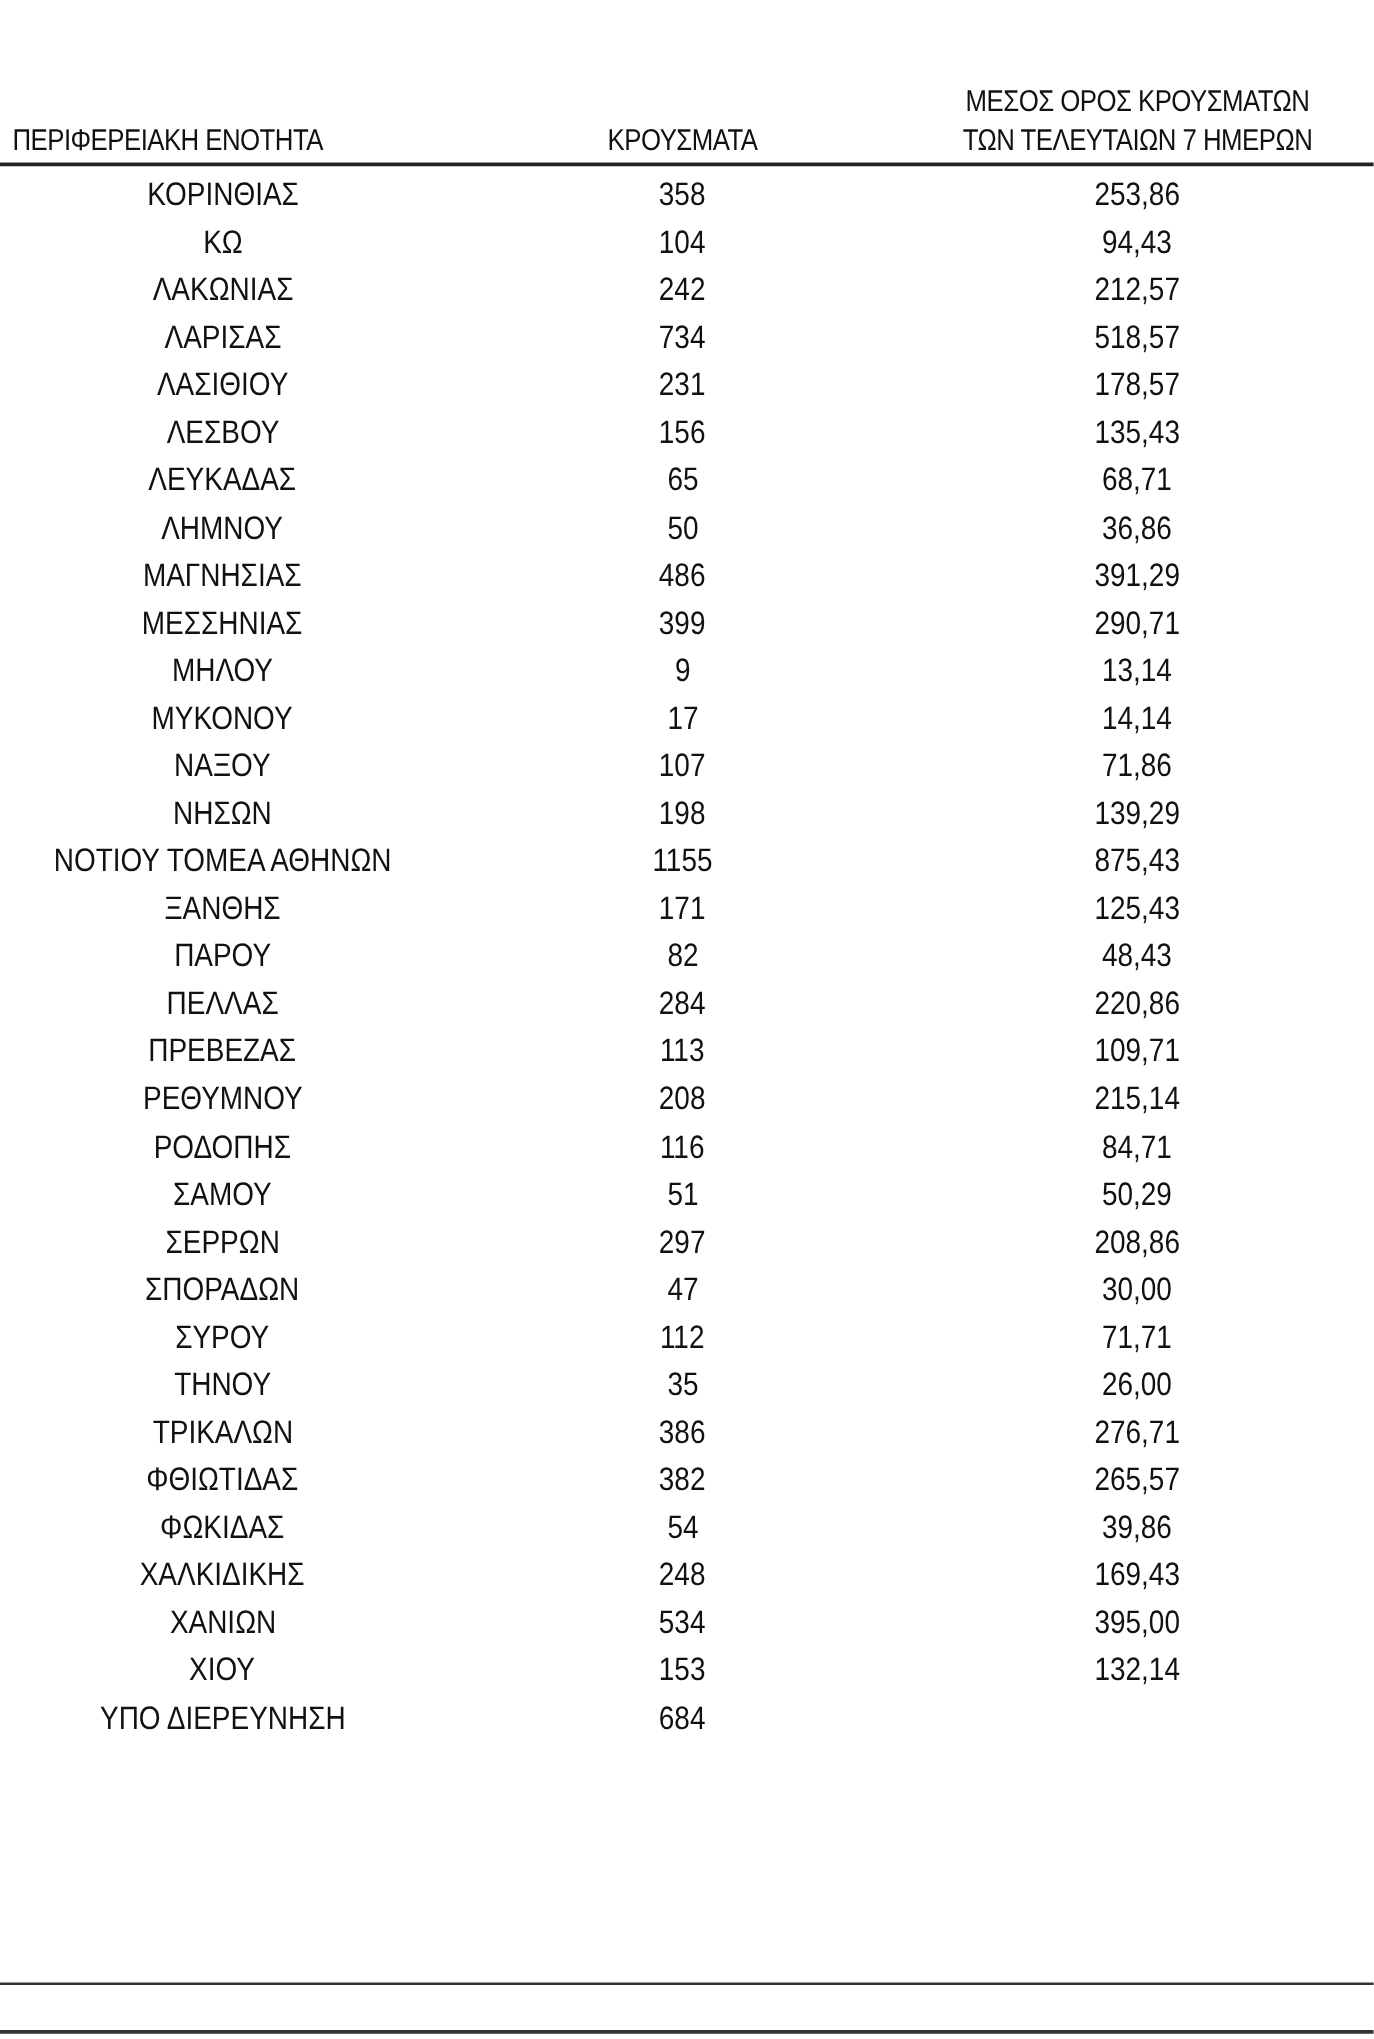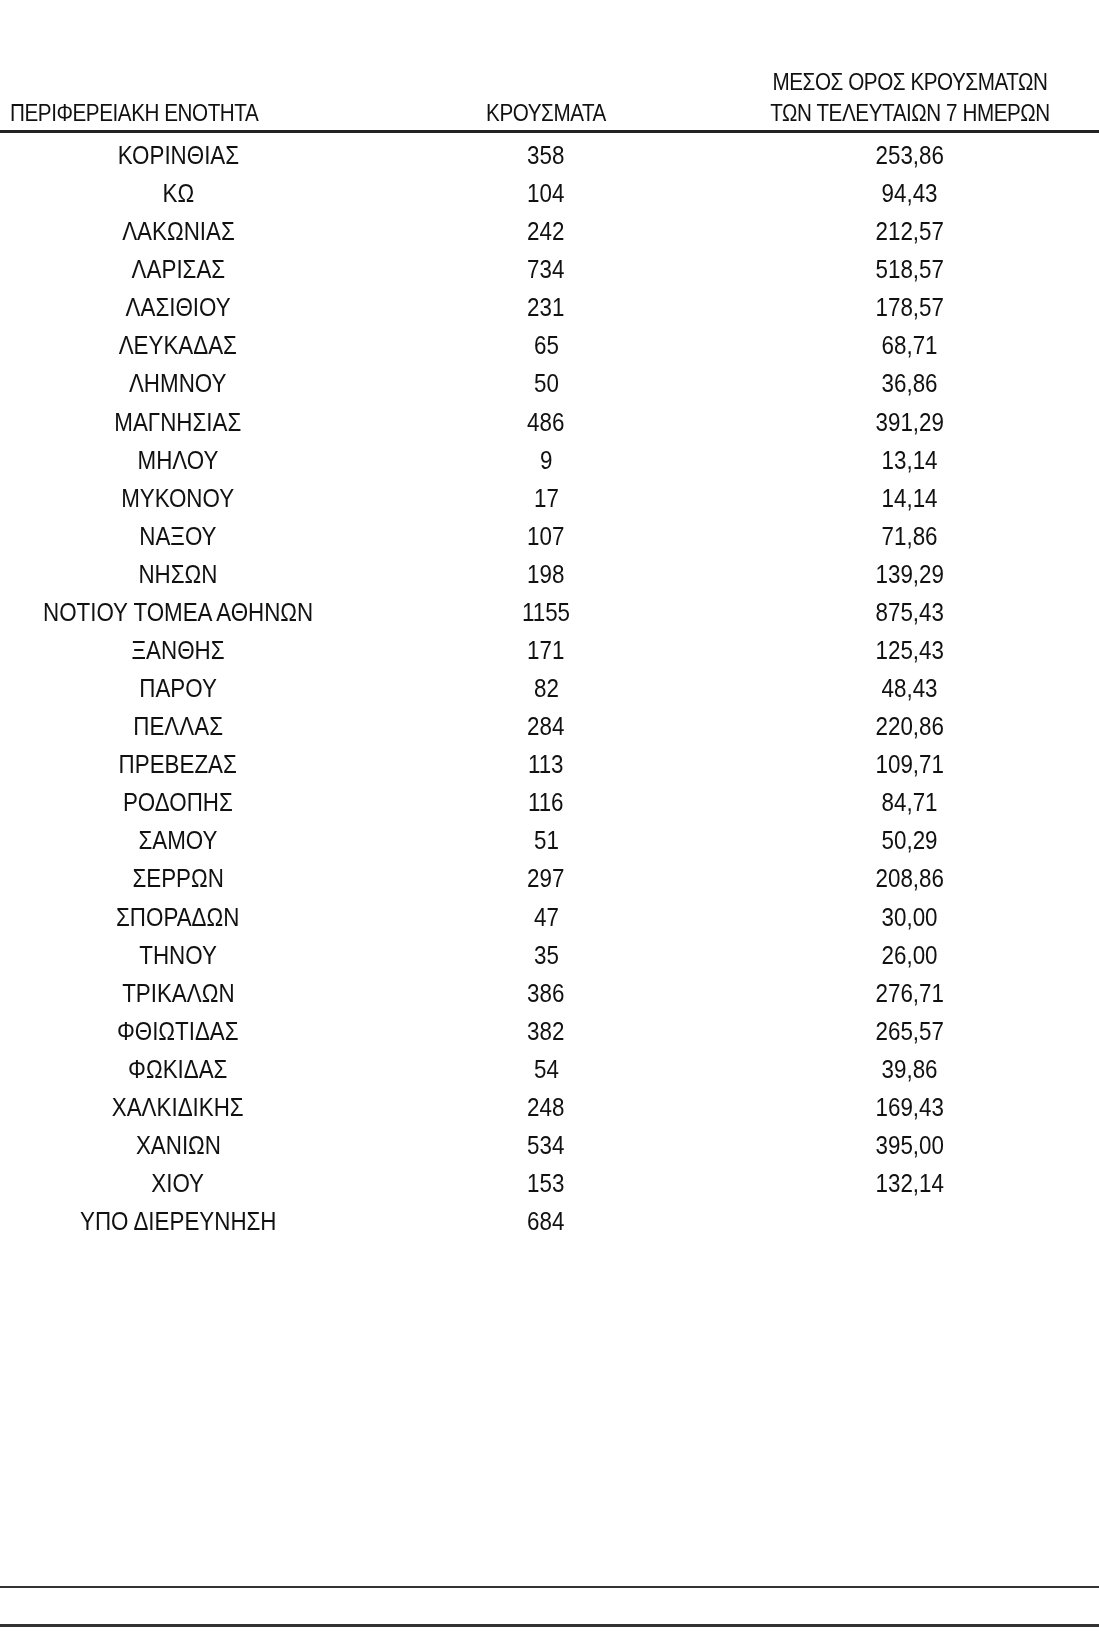--- a/index.html
+++ b/index.html
@@ -172,20 +172,31 @@
         </div>
         <div class="cell c-cases">
           <span>231</span>
         </div>
         <div class="cell c-avg">
           <span>178,57</span>
         </div>
       </div>
       <div class="row">
         <div class="cell c-region">
+          <span>ΛΕΣΒΟΥ</span>
+        </div>
+        <div class="cell c-cases">
+          <span>156</span>
+        </div>
+        <div class="cell c-avg">
+          <span>135,43</span>
+        </div>
+      </div>
+      <div class="row">
+        <div class="cell c-region">
           <span>ΛΕΥΚΑΔΑΣ</span>
         </div>
         <div class="cell c-cases">
           <span>65</span>
         </div>
         <div class="cell c-avg">
           <span>68,71</span>
         </div>
       </div>
       <div class="row">
@@ -205,20 +216,31 @@
         </div>
         <div class="cell c-cases">
           <span>486</span>
         </div>
         <div class="cell c-avg">
           <span>391,29</span>
         </div>
       </div>
       <div class="row">
         <div class="cell c-region">
+          <span>ΜΕΣΣΗΝΙΑΣ</span>
+        </div>
+        <div class="cell c-cases">
+          <span>399</span>
+        </div>
+        <div class="cell c-avg">
+          <span>290,71</span>
+        </div>
+      </div>
+      <div class="row">
+        <div class="cell c-region">
           <span>ΜΗΛΟΥ</span>
         </div>
         <div class="cell c-cases">
           <span>9</span>
         </div>
         <div class="cell c-avg">
           <span>13,14</span>
         </div>
       </div>
       <div class="row">
@@ -304,20 +326,31 @@
         </div>
         <div class="cell c-cases">
           <span>113</span>
         </div>
         <div class="cell c-avg">
           <span>109,71</span>
         </div>
       </div>
       <div class="row">
         <div class="cell c-region">
+          <span>ΡΕΘΥΜΝΟΥ</span>
+        </div>
+        <div class="cell c-cases">
+          <span>208</span>
+        </div>
+        <div class="cell c-avg">
+          <span>215,14</span>
+        </div>
+      </div>
+      <div class="row">
+        <div class="cell c-region">
           <span>ΡΟΔΟΠΗΣ</span>
         </div>
         <div class="cell c-cases">
           <span>116</span>
         </div>
         <div class="cell c-avg">
           <span>84,71</span>
         </div>
       </div>
       <div class="row">
@@ -344,20 +377,31 @@
       </div>
       <div class="row">
         <div class="cell c-region">
           <span>ΣΠΟΡΑΔΩΝ</span>
         </div>
         <div class="cell c-cases">
           <span>47</span>
         </div>
         <div class="cell c-avg">
           <span>30,00</span>
+        </div>
+      </div>
+      <div class="row">
+        <div class="cell c-region">
+          <span>ΣΥΡΟΥ</span>
+        </div>
+        <div class="cell c-cases">
+          <span>112</span>
+        </div>
+        <div class="cell c-avg">
+          <span>71,71</span>
         </div>
       </div>
       <div class="row">
         <div class="cell c-region">
           <span>ΤΗΝΟΥ</span>
         </div>
         <div class="cell c-cases">
           <span>35</span>
         </div>
         <div class="cell c-avg">

